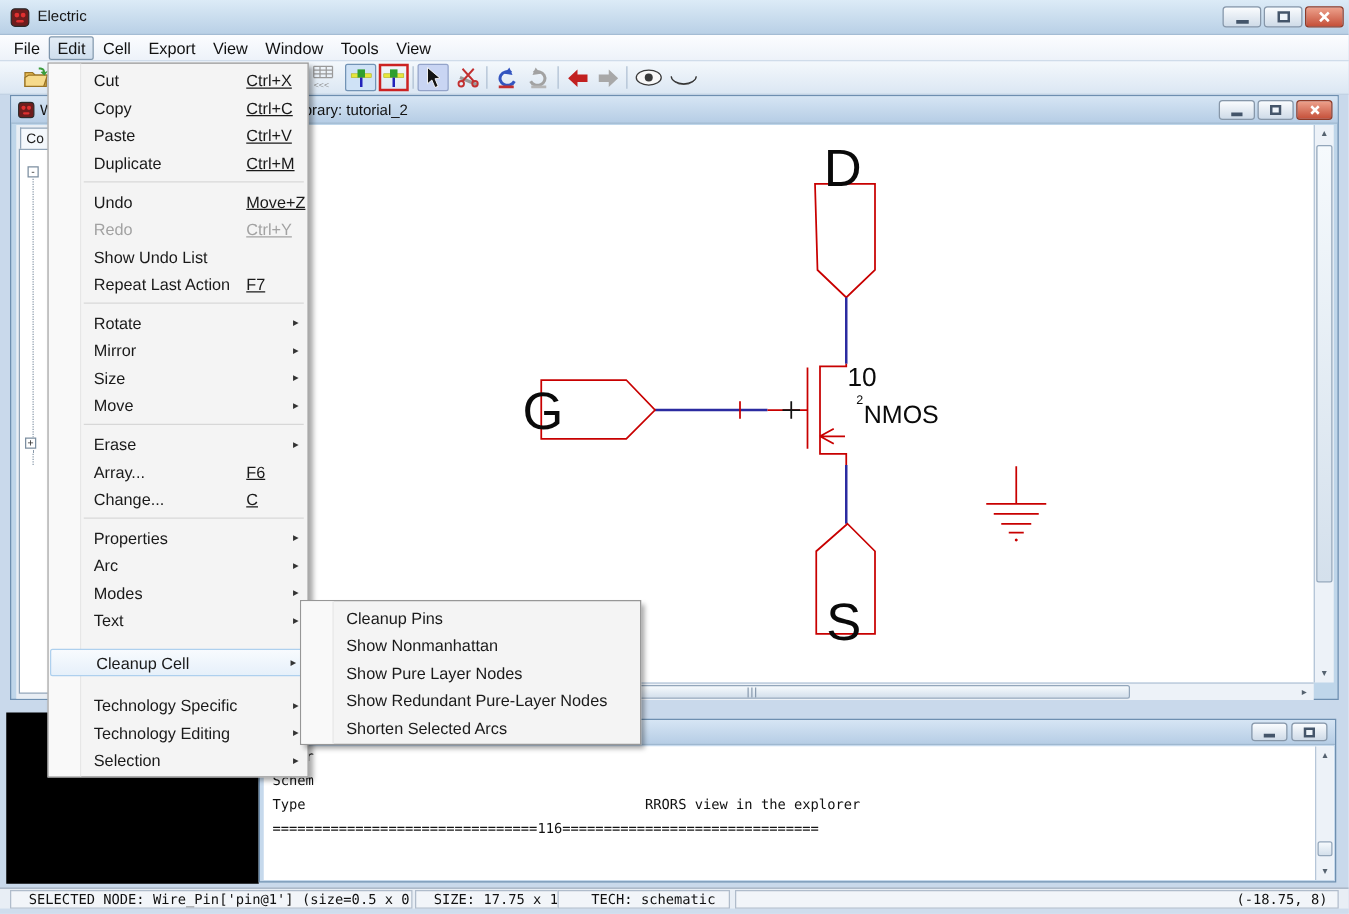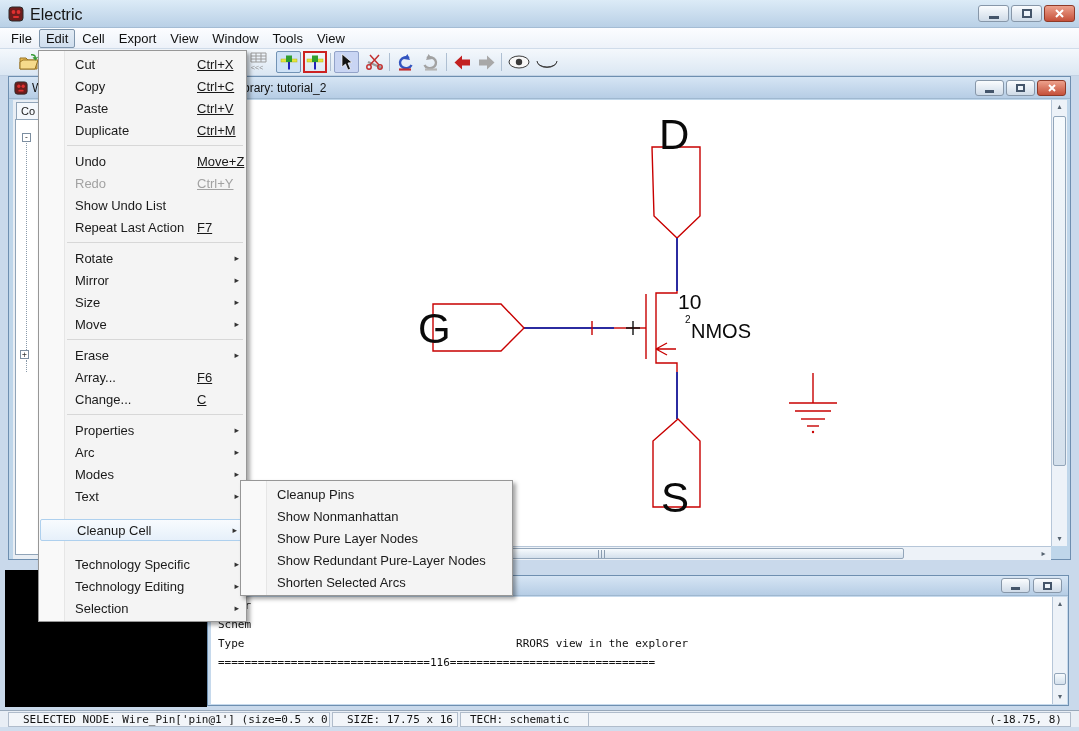--- a/index.html
+++ b/index.html
@@ -4,21 +4,21 @@
 <style>
   * { box-sizing: border-box; margin: 0; padding: 0; }
   html,body { width:1079px; height:731px; }
   body { font-family: "Liberation Sans", sans-serif; overflow:hidden; }
   #root { position:relative; width:1079px; height:731px; background:#c9d9eb; overflow:hidden; }
 
   
   .titlebar { position:absolute; left:0; top:0; width:1079px; height:28px;
     background:linear-gradient(#dcebf7,#b9d0e6); border-bottom:1px solid #a4bcd4; }
   .app-icon { position:absolute; left:8px; top:6px; width:16px; height:16px; }
-  .app-title { position:absolute; left:30px; top:6px; font-size:16px; color:#151515; }
+  .app-title { position:absolute; left:30px; top:6px; font-size:12px; color:#151515; }
   .winbtns { position:absolute; right:4px; top:5px; display:flex; gap:2px; }
   .btn-win { width:31px; height:17px; border:1px solid #8797a9; border-radius:3px;
     background:linear-gradient(#fafcfe,#cfdbe8); display:flex; align-items:center; justify-content:center; }
   .btn-win.close { background:linear-gradient(#eda18c,#c5503a); border-color:#8e3a28; }
   .g-min { width:10px; height:3px; background:#44556a; margin-top:7px; }
   .g-max { width:10px; height:9px; border:2px solid #44556a; background:#eef4fa; }
 
   
   .menubar { position:absolute; left:0; top:28px; width:1079px; height:21px;
     background:linear-gradient(#fcfdff,#edf2f9); border-bottom:1px solid #d0dcea;
@@ -348,21 +348,21 @@
         <div class="sc-arrow" style="top:0;left:0;width:14px">▴</div>
         <div class="sc-thumb" style="left:1px;top:76px;width:12px;height:12px"></div>
         <div class="sc-arrow" style="bottom:0;left:0;width:14px">▾</div>
       </div>
     </div>
   </div>
 
   <div class="statusbar">
     <div class="sb-seg" style="left:8px;width:322px;padding-left:14px">SELECTED NODE: Wire_Pin['pin@1'] (size=0.5 x 0.5)</div>
     <div class="sb-seg" style="left:332px;width:126px;padding-left:14px">SIZE: 17.75 x 16</div>
-    <div class="sb-seg" style="left:460px;width:138px;padding-left:9px">TECH: schematic</div>
+    <div class="sb-seg" style="left:446px;width:138px;padding-left:26px">TECH: schematic</div>
     <div class="sb-seg" style="left:588px;width:483px;text-align:right;padding-right:8px">(-18.75, 8)</div>
   </div>
   <div class="strip"></div>
 
   <div class="popup" id="editmenu" style="left:38px;top:50px;width:209px">
     <div class="gutter"></div>
     <div class="mi">
         <span class="lbl">Cut</span>
         <span class="sc">Ctrl+X</span>
       </div>

